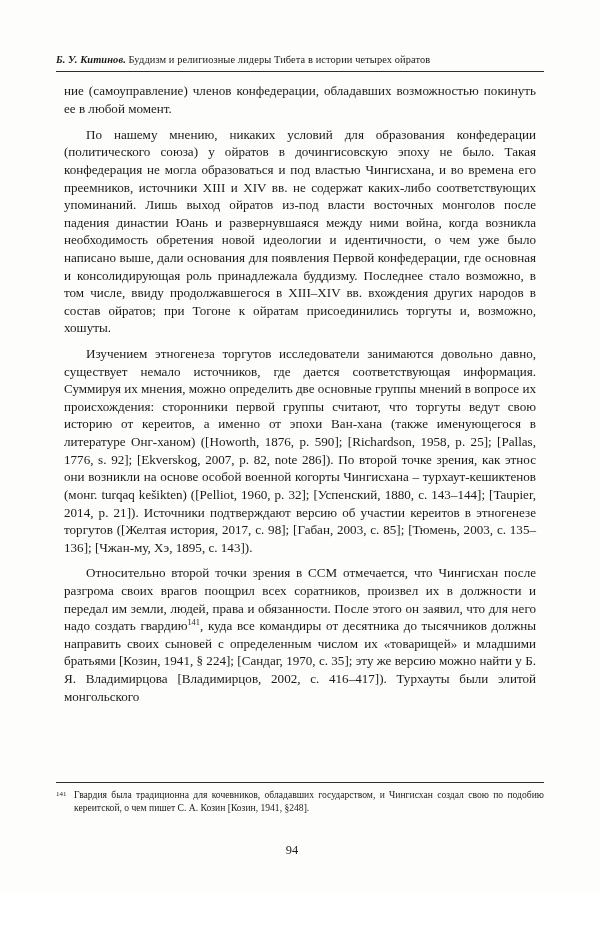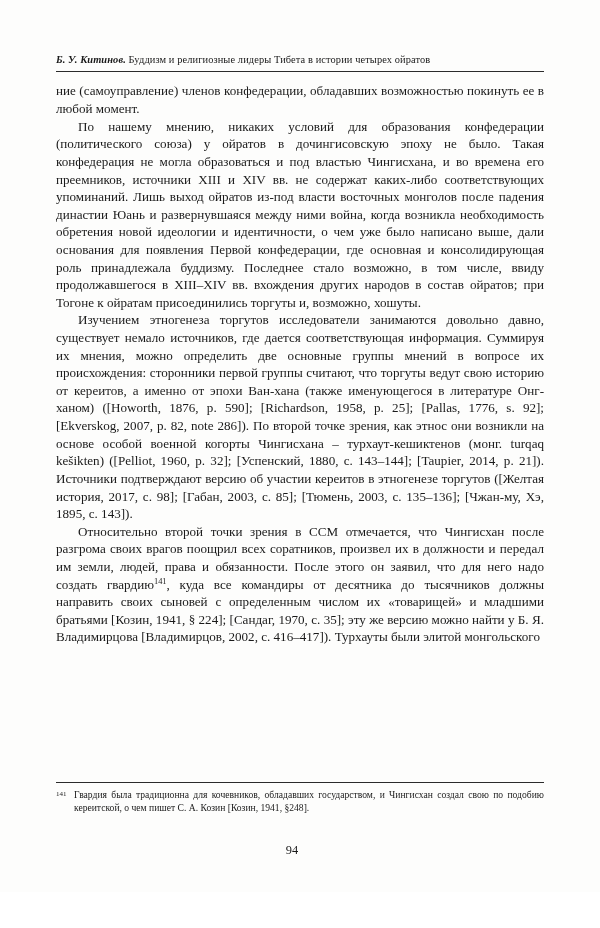--- a/index.html
+++ b/index.html
@@ -42,21 +42,21 @@
     margin: 5px 0 10px 0;
   }
   .body-text {
     font-size: 13.1px;
     line-height: 1.345;
     text-align: justify;
     text-justify: inter-word;
     hyphens: manual;
   }
   .body-text p {
-    margin: 0;
+    margin: 8px;
   }
   .body-text p.indent {
     text-indent: 22px;
   }
   .footnote-area {
     position: absolute;
     left: 56px;
     right: 56px;
     bottom: 78px;
   }

